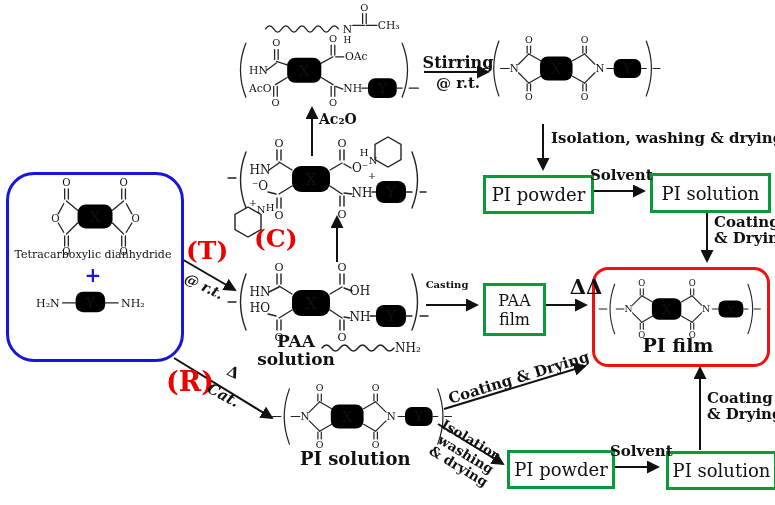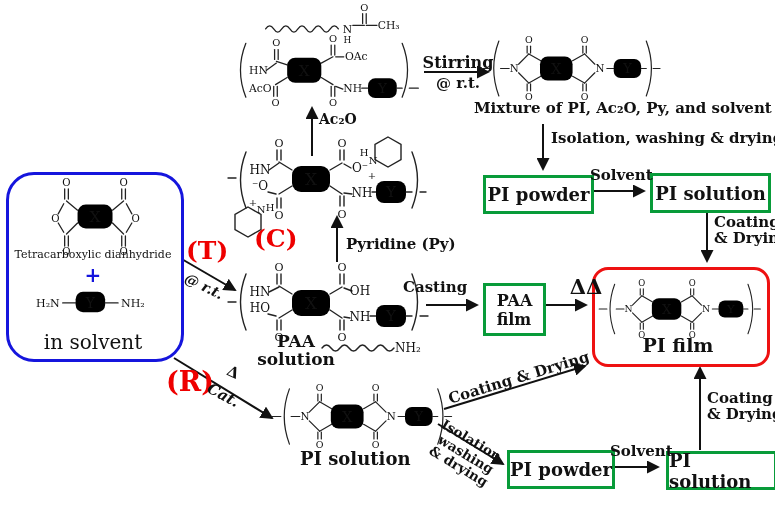--- a/index.html
+++ b/index.html
@@ -5,21 +5,21 @@
   html,body{margin:0;padding:0;background:#fff;}
   #canvas{position:relative;width:775px;height:505px;background:#fff;overflow:hidden;
           font-family:"DejaVu Serif",serif;color:#111;}
   .lbl{position:absolute;color:#111;white-space:nowrap;line-height:1.05;}
   .b{font-weight:bold;}
   .c{text-align:center;}
   .i{font-style:italic;}
   .red{color:#ee0000;}
   .blue{color:#1515dd;}
   .gbox{position:absolute;border:3px solid #089b39;background:#fff;display:flex;
-        align-items:center;justify-content:center;font-weight:bold;}
+        align-items:center;justify-content:center;font-weight:normal;text-align:center;}
   #bluebox{position:absolute;left:6px;top:172px;width:172px;height:184px;
            border:3.5px solid #1515dd;border-radius:28px;background:#fff;}
   #redbox{position:absolute;left:592px;top:267px;width:172px;height:94px;
           border:3.5px solid #ee1111;border-radius:16px;background:#fff;}
   svg.struct{position:absolute;overflow:visible;}
   svg.struct line, svg.struct path.par, svg.struct path.wv, svg.struct polygon{
       stroke:#222;stroke-width:1.4;fill:none;stroke-linecap:round;}
   svg.struct text{font-family:"DejaVu Serif",serif;fill:#111;text-anchor:middle;font-size:12px;}
   svg.struct text.s{font-size:11px;}
   svg.struct text.t{font-size:10px;}
@@ -85,21 +85,20 @@
     <div class="lbl c" style="left:0;top:74px;width:168px;font-size:11px">Tetracarboxylic dianhydride</div>
     <div class="lbl c b blue" style="left:0;top:90px;width:168px;font-size:20px">+</div>
     <svg class="struct" viewBox="0 0 130 28" style="left:26px;top:114px;width:120px;height:26px">
       <line x1="30" y1="15" x2="44" y2="15"></line>
       <rect x="44" y="3" width="32" height="22" rx="8"></rect>
       <line x1="76" y1="15" x2="90" y2="15"></line>
       <text x="14" y="19">H₂N</text>
       <text x="60" y="20" class="ay">Y</text>
       <text x="106" y="19">NH₂</text>
     </svg>
-    <div class="lbl c" style="left:0;top:157px;width:168px;font-size:20px">in solvent</div>
   </div>
 
   <svg class="struct" viewBox="0 0 222 118" style="left:224px;top:2px;width:200px;height:106px">
     <path class="wv" d="M46 30 q4.5 -7 9 0 t9 0 t9 0 t9 0 t9 0 t9 0 t9 0 t9 0 t9 0"></path>
     <line x1="143" y1="26" x2="156" y2="26"></line>
     <line x1="154" y1="24" x2="154" y2="13"></line>
       <line x1="158" y1="24" x2="158" y2="13"></line>
     <line x1="158" y1="26" x2="170" y2="26"></line>
     <text x="137" y="34">N</text>
     <text x="137" y="46" class="t">H</text>
@@ -338,37 +337,35 @@
   <div class="gbox" style="left:650px;top:173px;width:115px;height:34px;font-size:18px">PI solution</div>
   <div class="gbox" style="left:483px;top:283px;width:57px;height:47px;font-size:16px">
     <div><span>PAA</span><br>
          <span>film</span></div>
   </div>
   <div class="gbox" style="left:507px;top:450px;width:102px;height:33px;font-size:18px">PI powder</div>
   <div class="gbox" style="left:666px;top:451px;width:105px;height:33px;font-size:18px">PI solution</div>
 
   <div class="lbl b c" style="left:422px;top:55px;width:72px;font-size:16px">Stirring</div>
   <div class="lbl b c" style="left:424px;top:76px;width:68px;font-size:15px">@ r.t.</div>
-  <div class="lbl b c" style="left:474px;top:101px;width:264px;font-size:15px">Mixture of PI, Ac₂O, Py, and solvent</div>
   <div class="lbl b" style="left:551px;top:131px;font-size:15px">Isolation, washing &amp; drying</div>
   <div class="lbl b c" style="left:590px;top:168px;width:50px;font-size:15px">Solvent</div>
   <div class="lbl b" style="left:714px;top:215px;font-size:15px">
     <span>Coating</span><br>
     <span>&amp; Drying</span>
   </div>
   <div class="lbl b" style="left:319px;top:112px;font-size:14px">Ac₂O</div>
   <div class="lbl b red" style="left:254px;top:226px;font-size:25px">(C)</div>
-  <div class="lbl b" style="left:346px;top:237px;font-size:15px">Pyridine (Py)</div>
   <div class="lbl b red" style="left:186px;top:238px;font-size:25px">(T)</div>
   <div class="lbl b i c" style="left:174px;top:279px;width:60px;font-size:14px;transform:rotate(26deg)">@ r.t.</div>
   <div class="lbl b c" style="left:252px;top:333px;width:88px;font-size:17px">
     <span>PAA</span><br>
     <span>solution</span>
   </div>
-  <div class="lbl b c" style="left:403px;top:280px;width:56px;font-size:15px">Casting</div>
+  <div class="lbl b c" style="left:419px;top:280px;width:56px;font-size:10px">Casting</div>
   <div class="lbl b c" style="left:564px;top:276px;width:44px;font-size:21px">ΔΔ</div>
   <div class="lbl b red" style="left:166px;top:368px;font-size:27px">(R)</div>
   <div class="lbl b" style="left:227px;top:365px;font-size:15px;transform:rotate(25deg)">Δ</div>
   <div class="lbl b i" style="left:206px;top:388px;font-size:15px;transform:rotate(28deg)">Cat.</div>
   <div class="lbl b c" style="left:300px;top:450px;width:110px;font-size:18px">PI solution</div>
   <div class="lbl b c" style="left:446px;top:372px;width:136px;font-size:15px;transform:rotate(-17deg)">Coating &amp; Drying</div>
   <div class="lbl b c" style="left:424px;top:432px;width:84px;font-size:13.5px;transform:rotate(31deg);line-height:1.08">
     <span>Isolation,</span><br>
     <span>washing</span><br>
     <span>&amp; drying</span>

